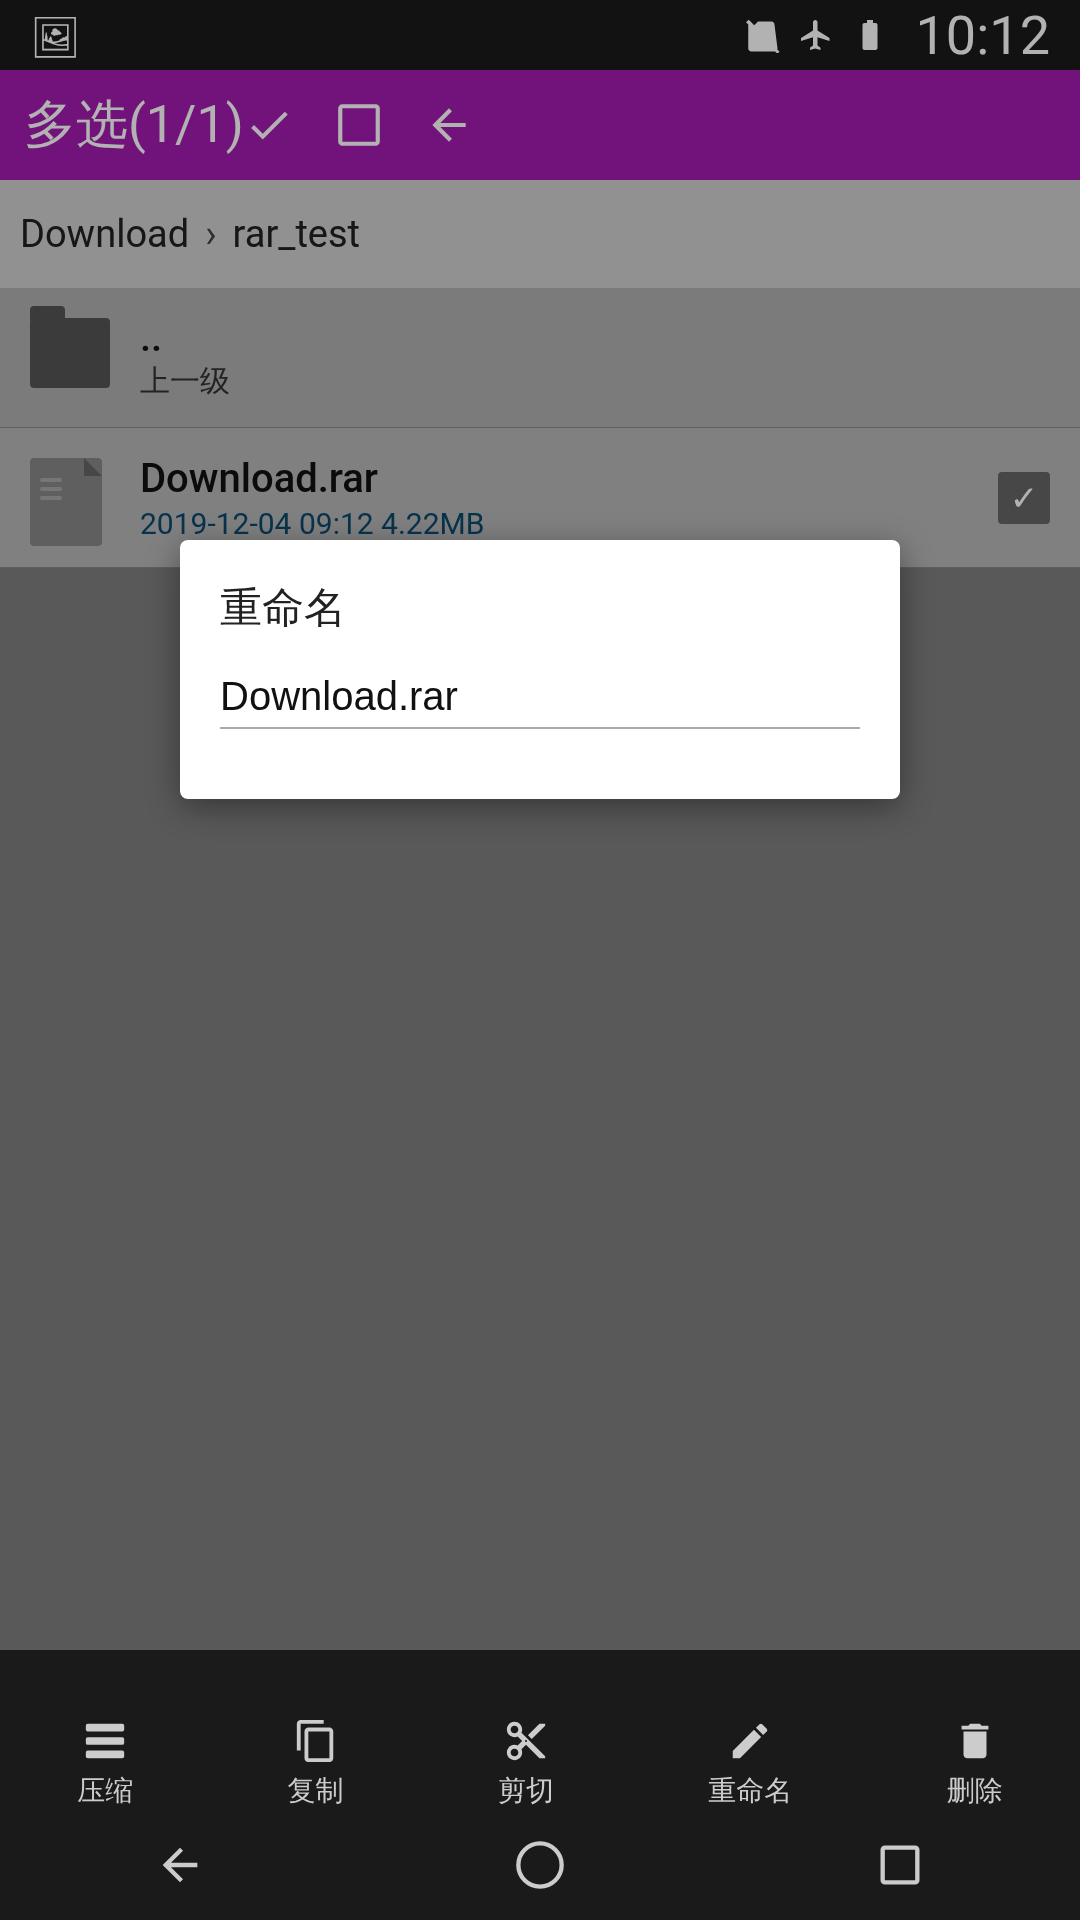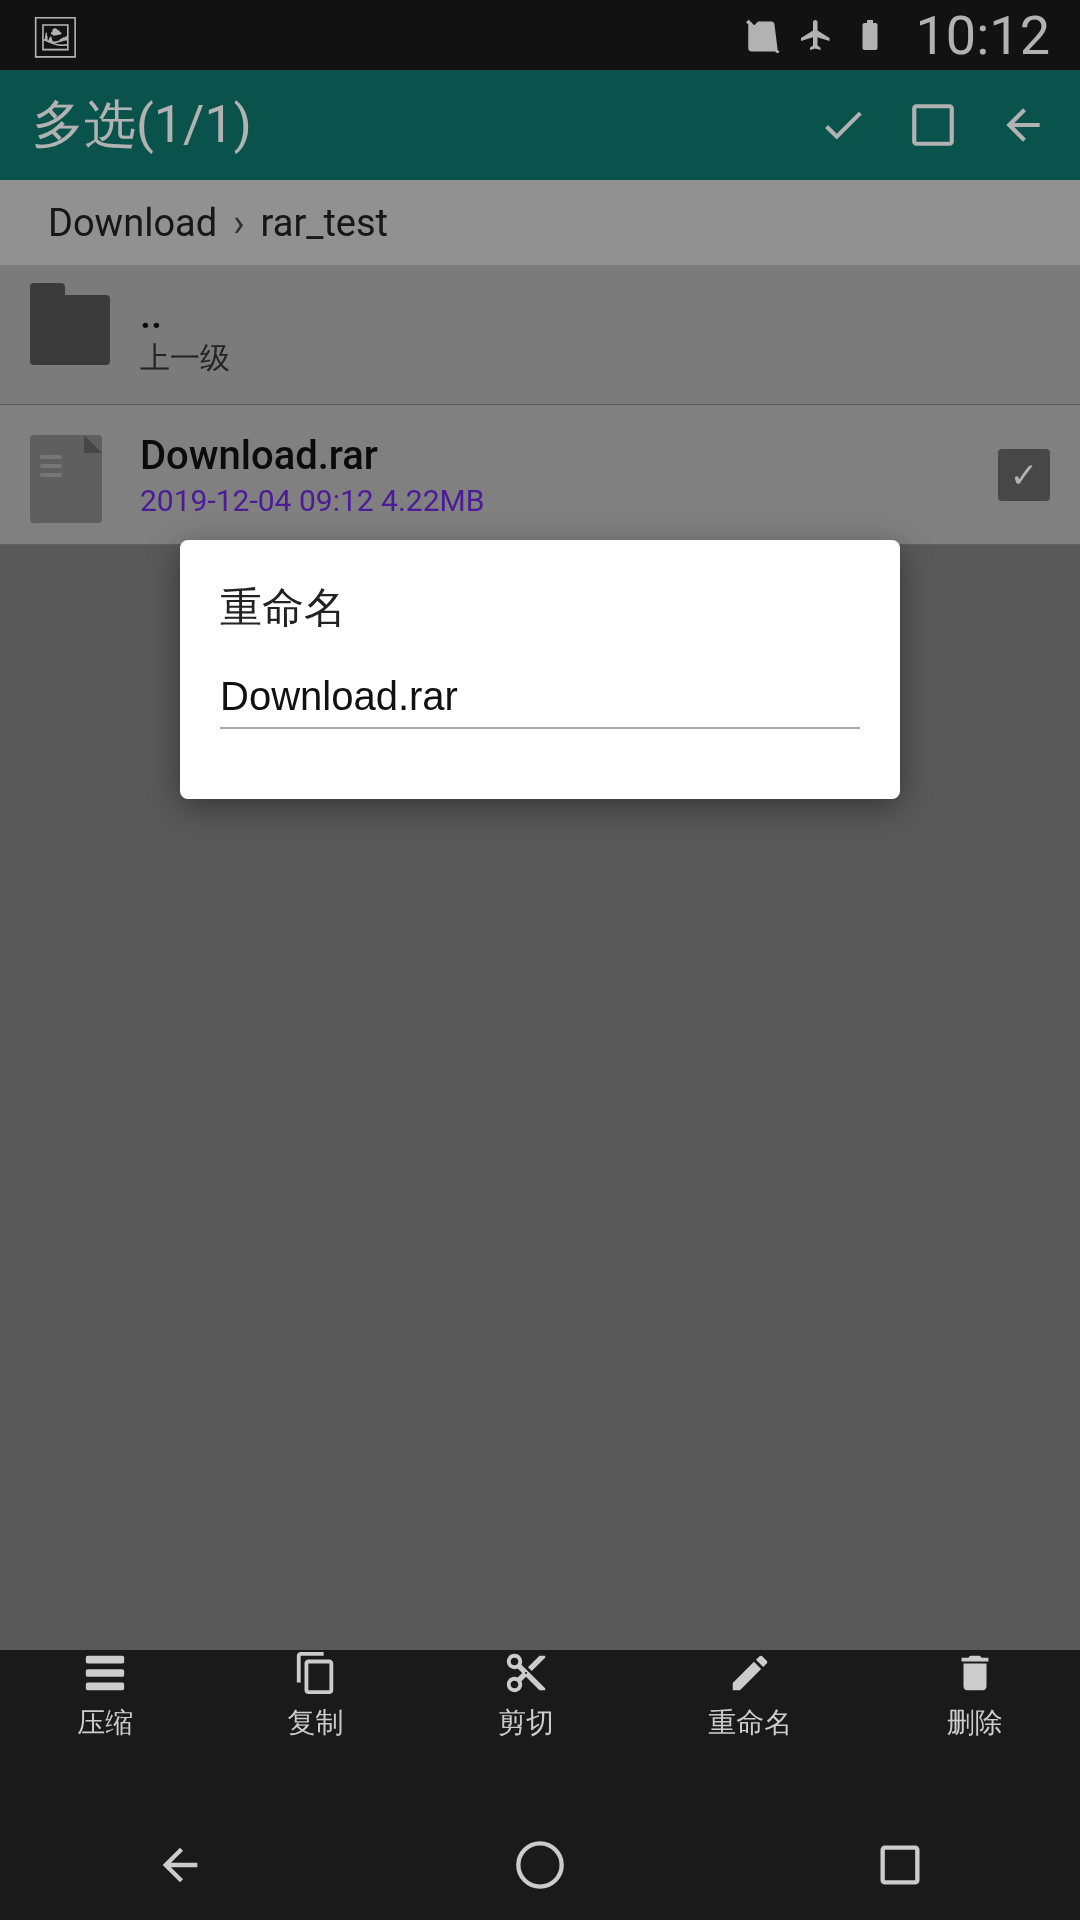--- a/index.html
+++ b/index.html
@@ -40,47 +40,47 @@
       color: white;
       font-size: 54px;
       font-weight: 400;
       margin-left: 10px;
     }
 
     
     .app-bar {
       width: 100%;
       height: 110px;
-      background: #0f766e;
-      display: flex;
-      align-items: center;
-      justify-content: space-between;
-      padding: 0 32px;
+      background: #a21caf;
+      display: flex;
+      align-items: center;
+      justify-content: flex-start;
+      padding: 0 24px;
     }
 
     .app-bar-title {
       color: white;
       font-size: 52px;
       font-weight: 400;
     }
 
     .app-bar-actions {
       display: flex;
       align-items: center;
       gap: 40px;
     }
 
     
     .breadcrumb-bar {
       width: 100%;
-      height: 85px;
+      height: 108px;
       background: #d0d0d0;
       display: flex;
       align-items: center;
-      padding: 0 48px;
+      padding: 0 20px;
       gap: 16px;
     }
 
     .breadcrumb-text {
       color: #222;
       font-size: 38px;
     }
 
     .breadcrumb-arrow {
       color: #444;
@@ -157,21 +157,21 @@
       flex: 1;
     }
 
     .file-name {
       color: #111;
       font-size: 40px;
       font-weight: 500;
     }
 
     .file-meta {
-      color: #6d28d9;
+      color: #0c4a6e;
       font-size: 30px;
       margin-top: 4px;
     }
 
     .file-parent-label {
       color: #333;
       font-size: 30px;
       margin-top: 0;
     }
 
@@ -199,21 +199,21 @@
 
     
     .bottom-toolbar {
       position: absolute;
       bottom: 110px;
       left: 0;
       width: 100%;
       height: 160px;
       background: #1a1a1a;
       display: flex;
-      align-items: flex-start;
+      align-items: flex-end;
       justify-content: space-around;
     }
 
     .toolbar-item {
       display: flex;
       flex-direction: column;
       align-items: center;
       gap: 8px;
     }
 

